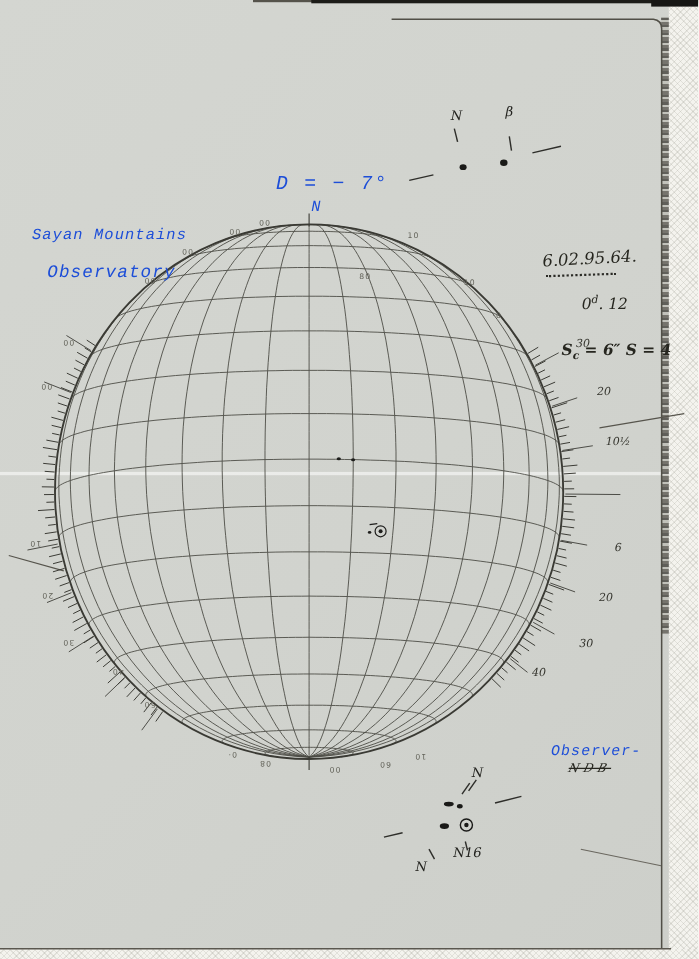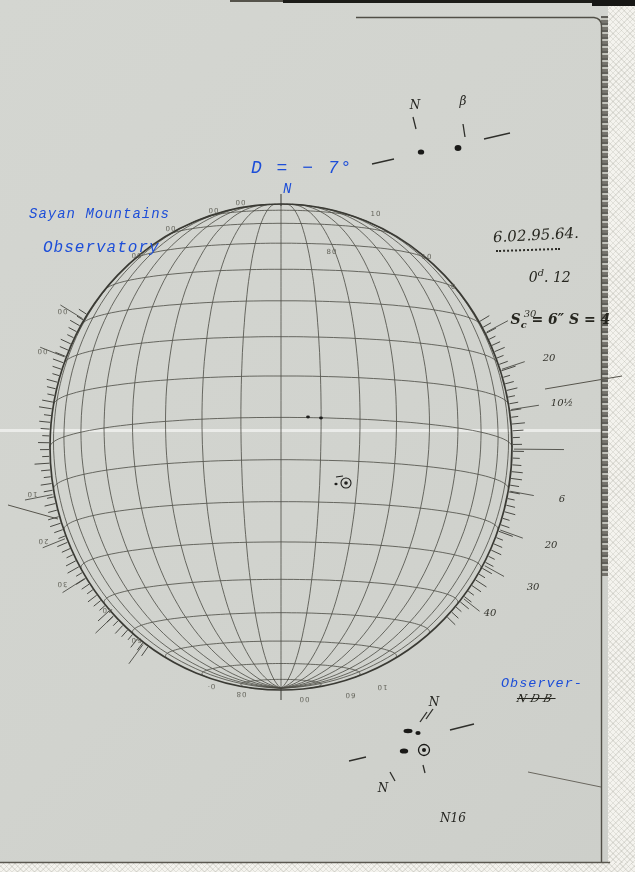--- a/index.html
+++ b/index.html
@@ -260,21 +260,21 @@
       <div class="tiny" style="left: 452px; top: 287px; transform: translate(-50%, -50%) rotate(0deg);">·0</div>
       <div class="tiny" style="left: 211px; top: 686px; transform: translate(-50%, -50%) rotate(180deg);">0·</div>
       <div class="tiny" style="left: 241px; top: 694px; transform: translate(-50%, -50%) rotate(180deg);">08</div>
       <div class="tiny" style="left: 304px; top: 699px; transform: translate(-50%, -50%) rotate(180deg);">00</div>
       <div class="tiny" style="left: 350px; top: 695px; transform: translate(-50%, -50%) rotate(180deg);">60</div>
       <div class="tiny" style="left: 382px; top: 687px; transform: translate(-50%, -50%) rotate(180deg);">10</div>
       <div class="sk" style="left: 415px; top: 105px; transform: translate(-50%, -50%) rotate(0deg);">N</div>
       <div class="sk" style="left: 463px; top: 101px; transform: translate(-50%, -50%) rotate(0deg);">β</div>
       <div class="sk" style="left: 434px; top: 702px; transform: translate(-50%, -50%) rotate(0deg);">N</div>
       <div class="sk" style="left: 383px; top: 788px; transform: translate(-50%, -50%) rotate(0deg);">N</div>
-      <div class="sk" style="left: 425px; top: 818px; transform: translate(-50%, -50%) rotate(0deg); margin-left: 28px;">N16</div>
+      <div class="sk" style="left: 425px; top: 775px; transform: translate(-50%, -50%) rotate(0deg);">N16</div>
     </div>
 
   <div class="typed" style="left:29px;top:206px;font-size:14px;letter-spacing:1px;">Sayan Mountains</div>
   <div class="typed" style="left:43px;top:239px;font-size:16px;letter-spacing:1px;">Observatory</div>
 
   <div class="typed" style="left:251px;top:158px;font-size:18px;letter-spacing:2px;">D = − 7°</div>
   <div class="typed" style="left:283px;top:181px;font-size:14px;">N</div>
 
   <div class="script" style="left:493px;top:226px;font-size:15px;transform:rotate(-3deg);">6.02.95.64.</div>
   <div id="date-underline"></div>

